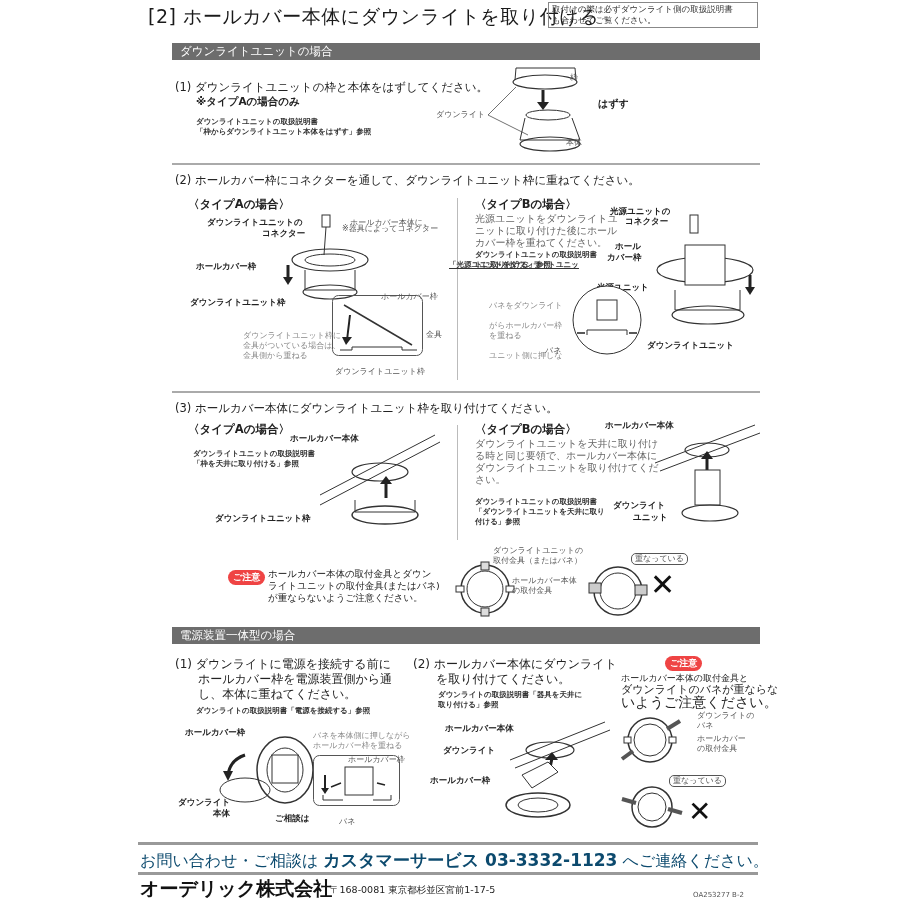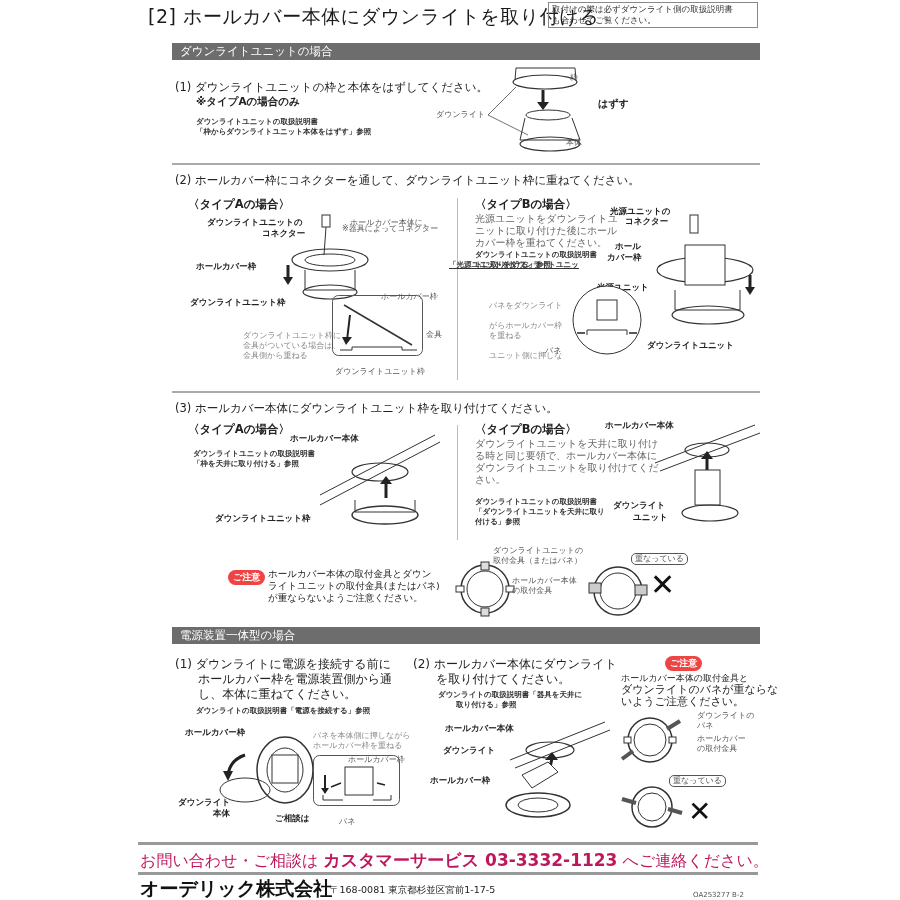--- a/index.html
+++ b/index.html
@@ -18,21 +18,21 @@
     .step-sub { font-size: 10.5px; font-weight: bold; color: #222; }
     .ref { font-size: 7.5px; line-height: 10px; color: #333; font-weight: bold; white-space: nowrap; }
     .type-head { font-size: 11.5px; font-weight: bold; color: #222; white-space: nowrap; }
     .body-gray { font-size: 10px; line-height: 12px; color: #666; }
     .label { font-size: 8.5px; color: #222; font-weight: bold; white-space: nowrap; }
     .label-light { font-size: 8px; color: #555; white-space: nowrap; line-height: 10px; }
     .caution-badge { background: #ef4444; color: #fff; font-size: 9px; font-weight: bold; padding: 1px 5px; border-radius: 8px; }
     .caution-text { font-size: 9.5px; line-height: 12px; color: #222; }
 
     .footer-line { left: 138px; width: 620px; height: 3px; background: #999; }
-    .contact { left: 140px; top: 849px; font-size: 16px; color: #be185d; white-space: nowrap; }
+    .contact { left: 140px; top: 849px; font-size: 16px; color: #0c4a6e; white-space: nowrap; }
     .contact b { font-weight: bold; font-size: 17px; }
     .company { left: 140px; top: 876px; font-size: 19px; font-weight: bold; color: #111; white-space: nowrap; }
     .address { left: 330px; top: 884px; font-size: 9.5px; color: #222; white-space: nowrap; }
     .code { left: 693px; top: 891px; font-size: 7px; color: #555; white-space: nowrap; }
 
     svg { position: absolute; overflow: visible; }
   </style>
 </head>
 <body>
 
@@ -244,41 +244,41 @@
   <polygon points="8,33 16,33 12,39" fill="#222"></polygon>
   <line x1="18" y1="32" x2="28" y2="28" stroke="#222" stroke-width="1.5"></line>
   <line x1="72" y1="30" x2="64" y2="28" stroke="#222" stroke-width="1.5"></line>
 </svg>
 <div class="abs label-light" style="left:348px; top:755px;">ホールカバー枠</div>
 <div class="abs label-light" style="left:339px; top:817px;">バネ</div>
 
 <div class="abs step" style="left:413px; top:657px; font-size:12px;">(2) ホールカバー本体にダウンライト</div>
 <div class="abs step" style="left:436px; top:672px; font-size:12px;">を取り付けてください。</div>
 <div class="abs ref" style="left:438px; top:690px;">ダウンライトの取扱説明書「器具を天井に</div>
-<div class="abs ref" style="left:456px; top:700px;">取り付ける」参照</div>
+<div class="abs ref" style="left:438px; top:700px;">取り付ける」参照</div>
 <div class="abs label" style="left:445px; top:723px;"></div>
 <div class="abs label" style="left:445px; top:723px;">ホールカバー本体</div>
 <div class="abs label" style="left:443px; top:745px;">ダウンライト</div>
 <div class="abs label" style="left:430px; top:775px;">ホールカバー枠</div>
 
 <svg style="left:500px; top:720px;" width="110" height="105">
   <line x1="10" y1="40" x2="105" y2="2" stroke="#333"></line>
   <line x1="15" y1="48" x2="110" y2="10" stroke="#333"></line>
   <ellipse cx="50" cy="30" rx="24" ry="8" fill="none" stroke="#333" stroke-width="1.2"></ellipse>
   <line x1="50" y1="48" x2="52" y2="38" stroke="#222" stroke-width="3"></line>
   <polygon points="45,40 58,40 52,32" fill="#222"></polygon>
   <polygon points="22,55 48,42 58,52 32,68" fill="#fff" stroke="#333"></polygon>
   <ellipse cx="38" cy="85" rx="32" ry="12" fill="none" stroke="#333" stroke-width="1.5"></ellipse>
   <ellipse cx="38" cy="85" rx="20" ry="7" fill="none" stroke="#333"></ellipse>
 </svg>
 
 <div class="abs caution-badge" style="left:665px; top:656px;">ご注意</div>
 <div class="abs caution-text" style="left:621px; top:672px; font-size:9px;">ホールカバー本体の取付金具と</div>
 <div class="abs caution-text" style="left:621px; top:684px; font-size:11px;">ダウンライトのバネが重ならな</div>
-<div class="abs caution-text" style="left:621px; top:696px; font-size:11px;">いようご注意ください。</div>
+<div class="abs caution-text" style="left:621px; top:696px; font-size:14px;">いようご注意ください。</div>
 
 <svg style="left:622px; top:715px;" width="60" height="50">
   <circle cx="28" cy="25" r="22" fill="none" stroke="#333" stroke-width="1.5"></circle>
   <circle cx="28" cy="25" r="16" fill="none" stroke="#333"></circle>
   <rect x="2" y="22" width="7" height="6" fill="#fff" stroke="#333"></rect>
   <rect x="47" y="22" width="7" height="6" fill="#fff" stroke="#333"></rect>
   <line x1="45" y1="14" x2="58" y2="6" stroke="#555" stroke-width="4"></line>
   <line x1="11" y1="36" x2="0" y2="44" stroke="#555" stroke-width="4"></line>
 </svg>
 <div class="abs label-light" style="left:697px; top:711px;">ダウンライトの</div>

